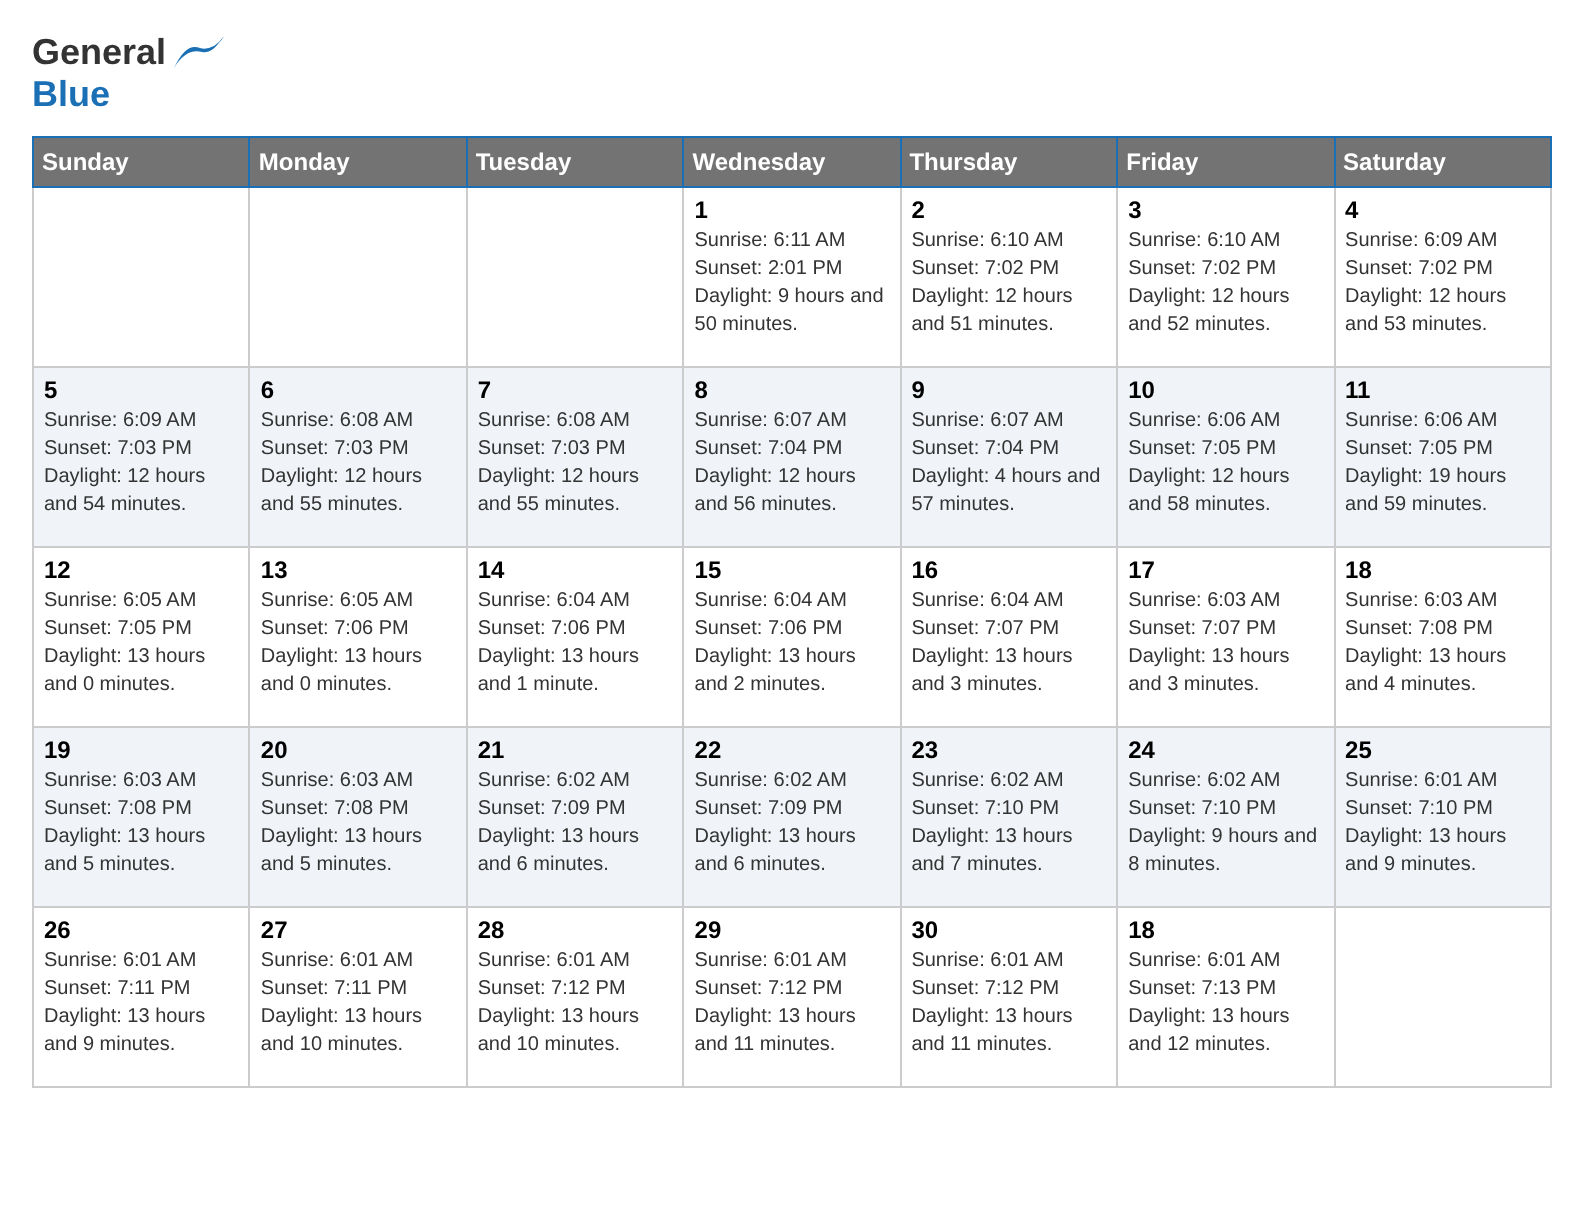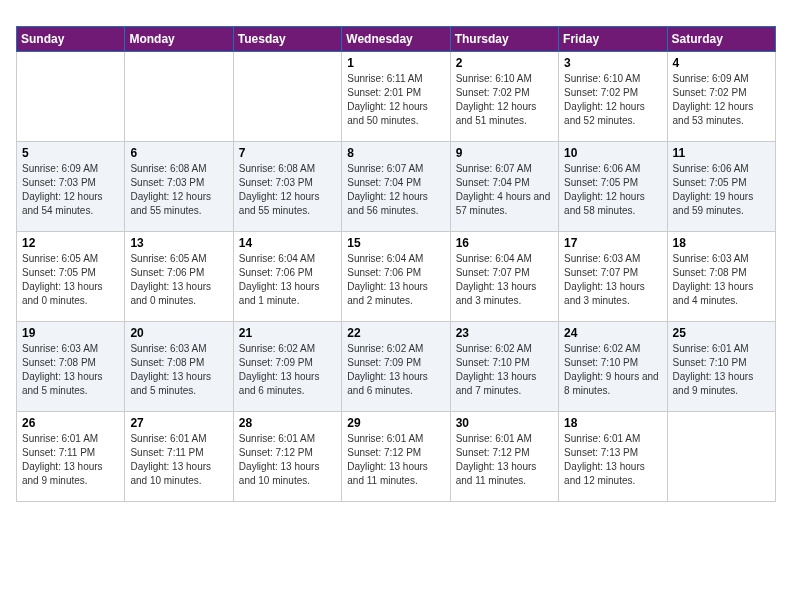--- a/index.html
+++ b/index.html
@@ -36,21 +36,21 @@
     .location {
       font-size: 15px;
       color: #555;
     }
     table {
       width: 100%;
       border-collapse: collapse;
       font-size: 10.5px;
     }
     thead th {
-      background: #701a75;
+      background: #737373;
       color: #fff;
       padding: 5px 4px;
       text-align: left;
       font-size: 12px;
       font-weight: bold;
       border: 1px solid #1a6fb5;
     }
     td {
       border: 1px solid #ccc;
       vertical-align: top;
@@ -80,20 +80,32 @@
       background: #f0f4f8;
     }
     tr:nth-child(even) td.empty {
       background: #e8ecf0;
     }
   </style>
 </head>
 <body>
 
 <div class="header">
+  <div class="logo">
+    <div>
+      <div style="display:flex;align-items:center;">
+        <div style="font-size:18px;font-weight:bold;color:#333;line-height:1.1;">
+          <span style="color:#333;">General</span><svg class="logo-bird" viewBox="0 0 28 22" style="display:inline-block;vertical-align:middle;margin-left:2px;">
+              <path d="M2 18 Q8 8 16 10 Q20 11 24 6 Q26 4 27 2 Q25 5 22 7 Q18 9 15 8 Q8 5 2 18Z" fill="#1a6fb5"></path>
+            </svg>
+        </div>
+      </div>
+      <div style="font-size:18px;font-weight:bold;color:#1a6fb5;line-height:1.1;">Blue</div>
+    </div>
+  </div>
   <div class="title-section">
   </div>
 </div>
 
 <table>
   <thead>
     <tr>
     <th>Sunday</th>
         <th>Monday</th>
         <th>Tuesday</th>
@@ -106,21 +118,21 @@
   <tbody id="calendar-body">
   <tr>
         <td class="empty"></td>
         <td class="empty"></td>
         <td class="empty"></td>
         <td>
           <span class="day-num">1</span>
           <div class="day-info">
             <div>Sunrise: 6:11 AM</div>
             <div>Sunset: 2:01 PM</div>
-            <div>Daylight: 12 hours and 50 minutes.</div>
+            <div>Daylight: 9 hours and 50 minutes.</div>
           </div>
         </td>
         <td>
           <span class="day-num">2</span>
           <div class="day-info">
             <div>Sunrise: 6:10 AM</div>
             <div>Sunset: 7:02 PM</div>
             <div>Daylight: 12 hours and 51 minutes.</div>
           </div>
         </td>

